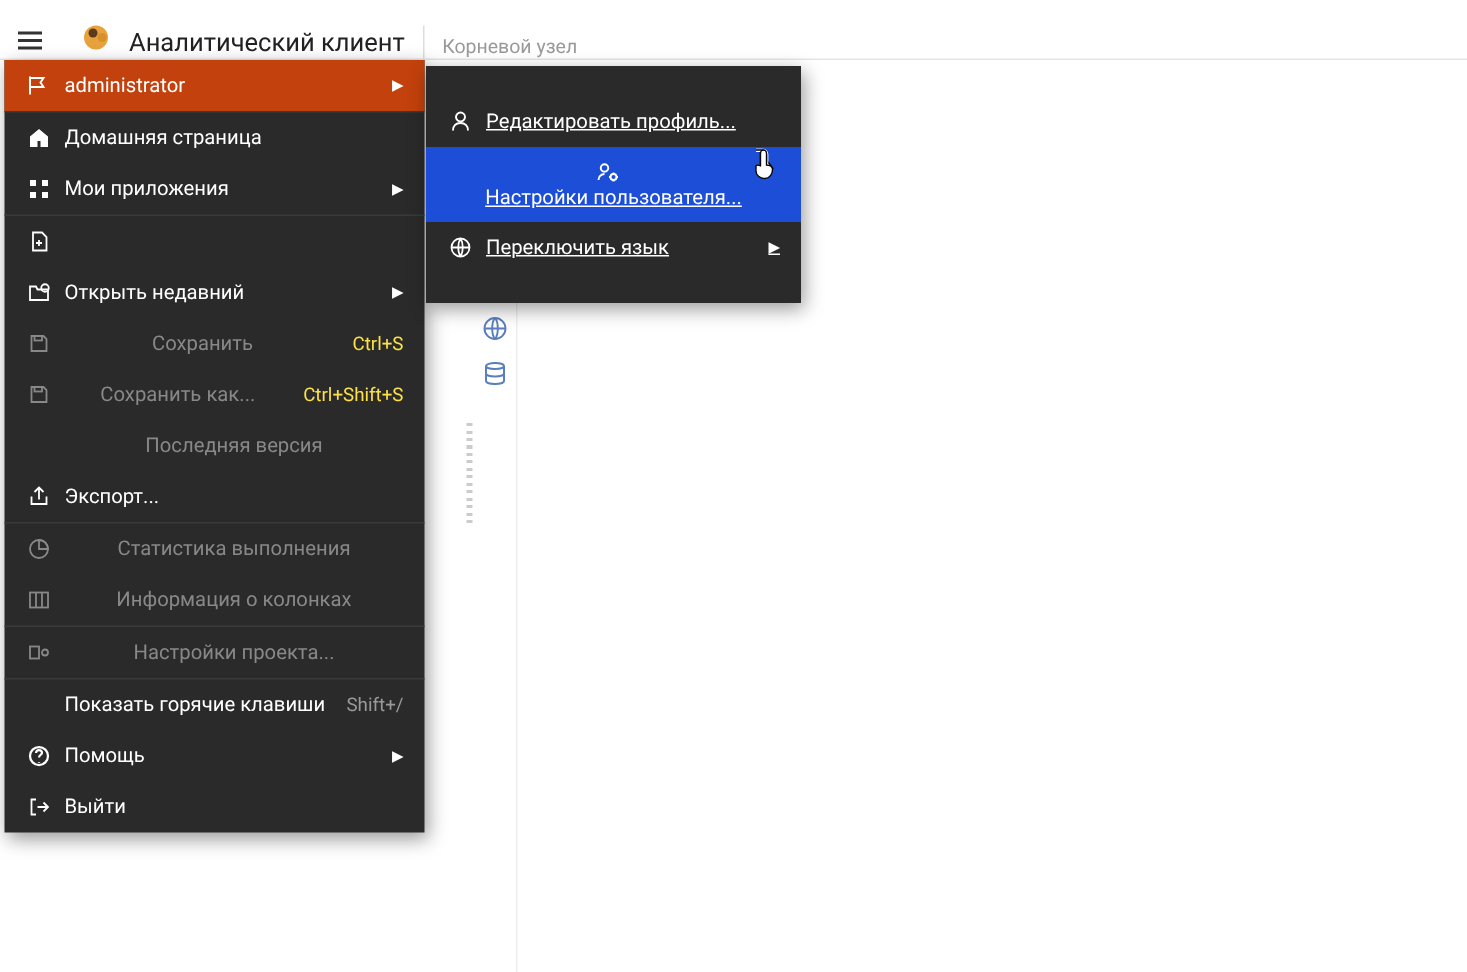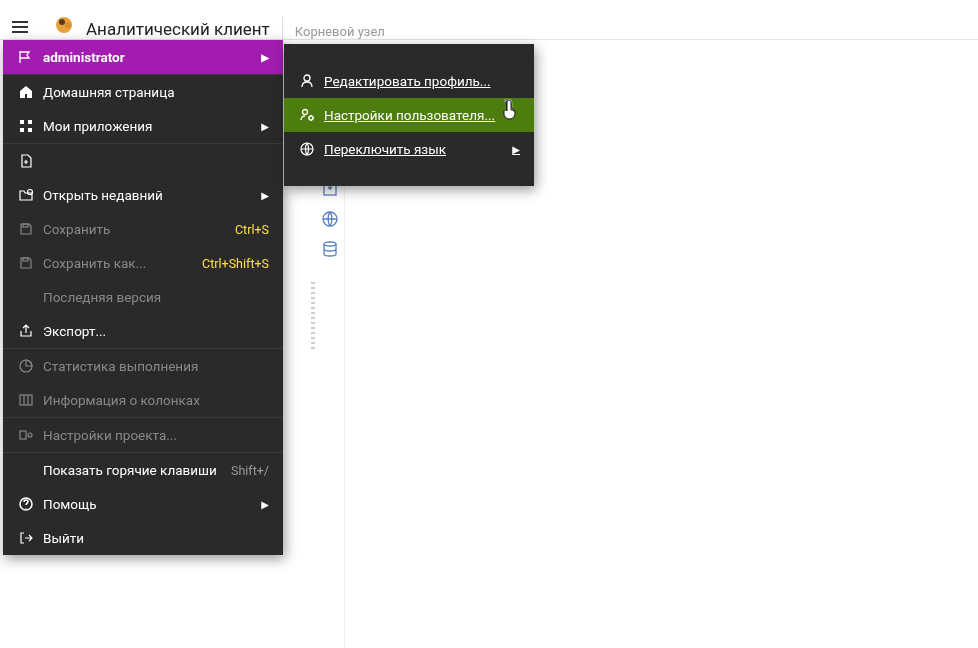--- a/index.html
+++ b/index.html
@@ -63,25 +63,25 @@
     }
     .menu-item {
       display: flex;
       align-items: center;
       padding: 8px 14px;
       cursor: pointer;
       font-size: 13.5px;
       min-height: 32px;
     }
     .menu-item.highlighted {
-      background: #a21caf;
-      font-weight: bold;
+      background: #c2410c;
     }
     .menu-item.disabled {
       color: #888;
+      text-align: center;
     }
     .menu-item .mi-icon {
       width: 18px; height: 18px;
       margin-right: 8px;
       display: flex; align-items: center; justify-content: center;
       flex-shrink: 0;
     }
     .menu-item .mi-label {
       flex: 1;
     }
@@ -108,21 +108,22 @@
       top: 44px;
       width: 250px;
       background: #2a2a2a;
       color: #fff;
       box-shadow: 2px 4px 12px rgba(0,0,0,0.4);
       z-index: 11;
       padding: 20px 0;
       text-decoration: underline;
     }
     .submenu-panel .menu-item.active {
-      background: #4d7c0f;
+      background: #1d4ed8;
+      flex-direction: column;
     }
 
     .vert-toolbar {
       position: absolute;
       left: 316px;
       top: 147px;
       width: 28px;
       display: flex;
       flex-direction: column;
       gap: 6px;

